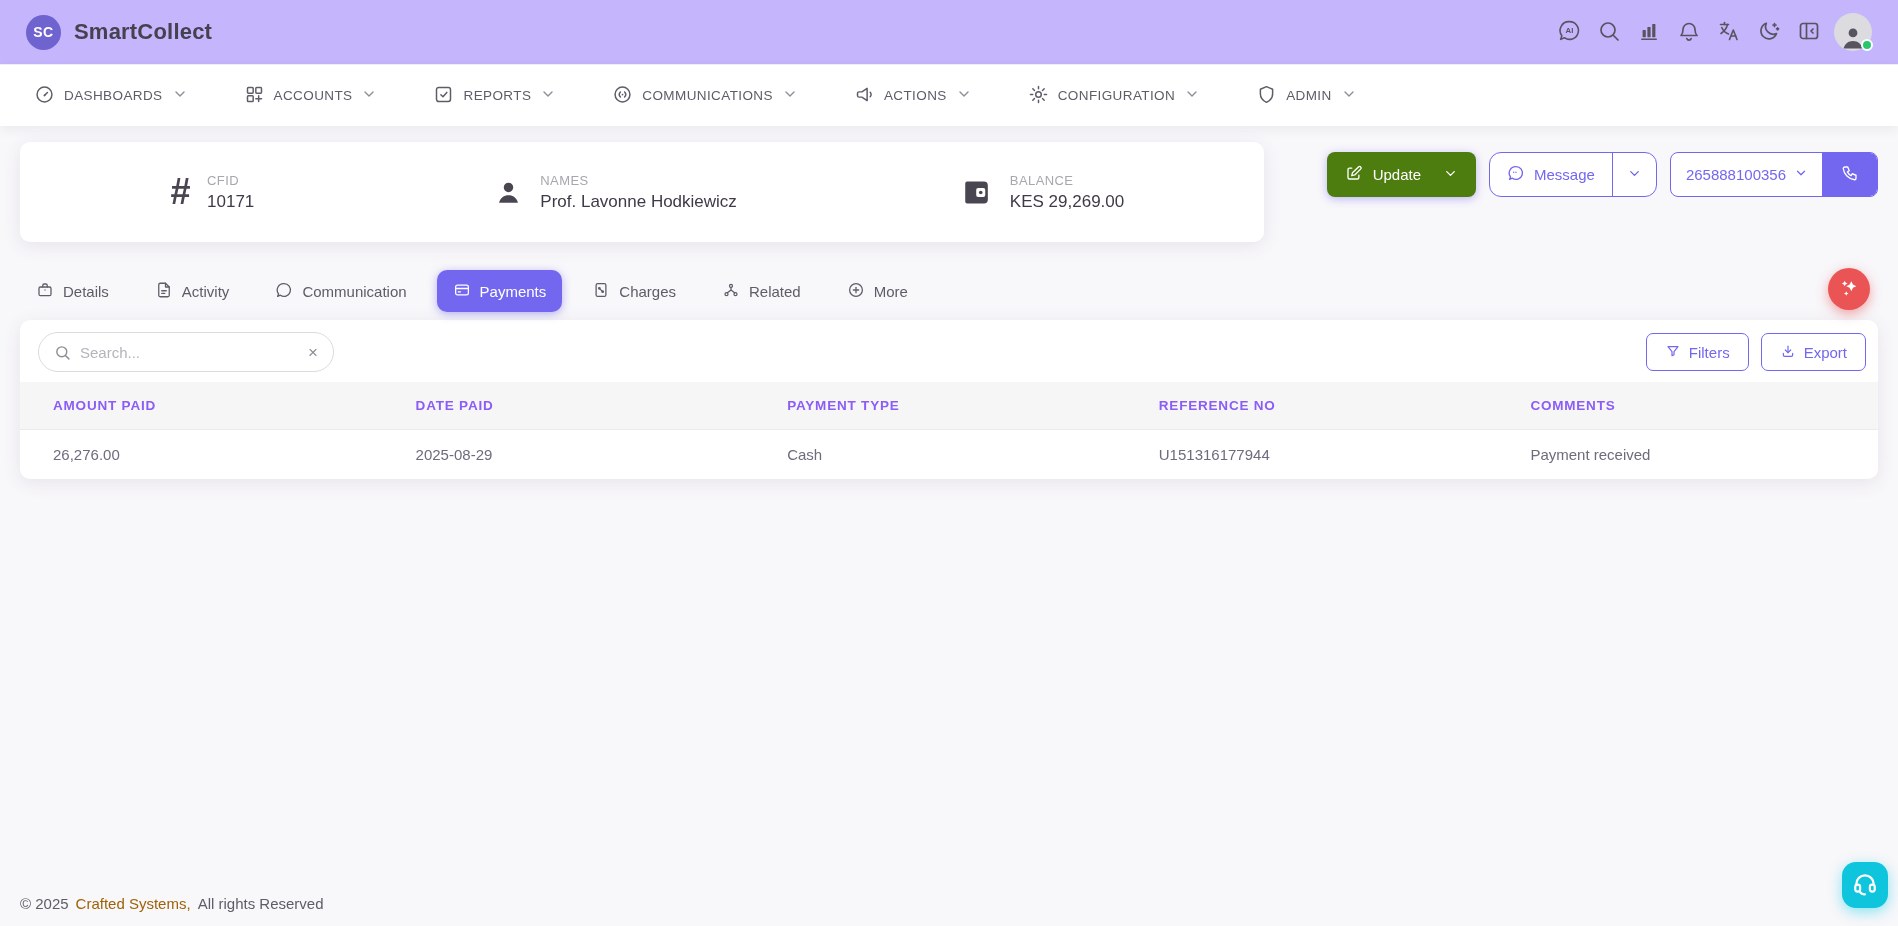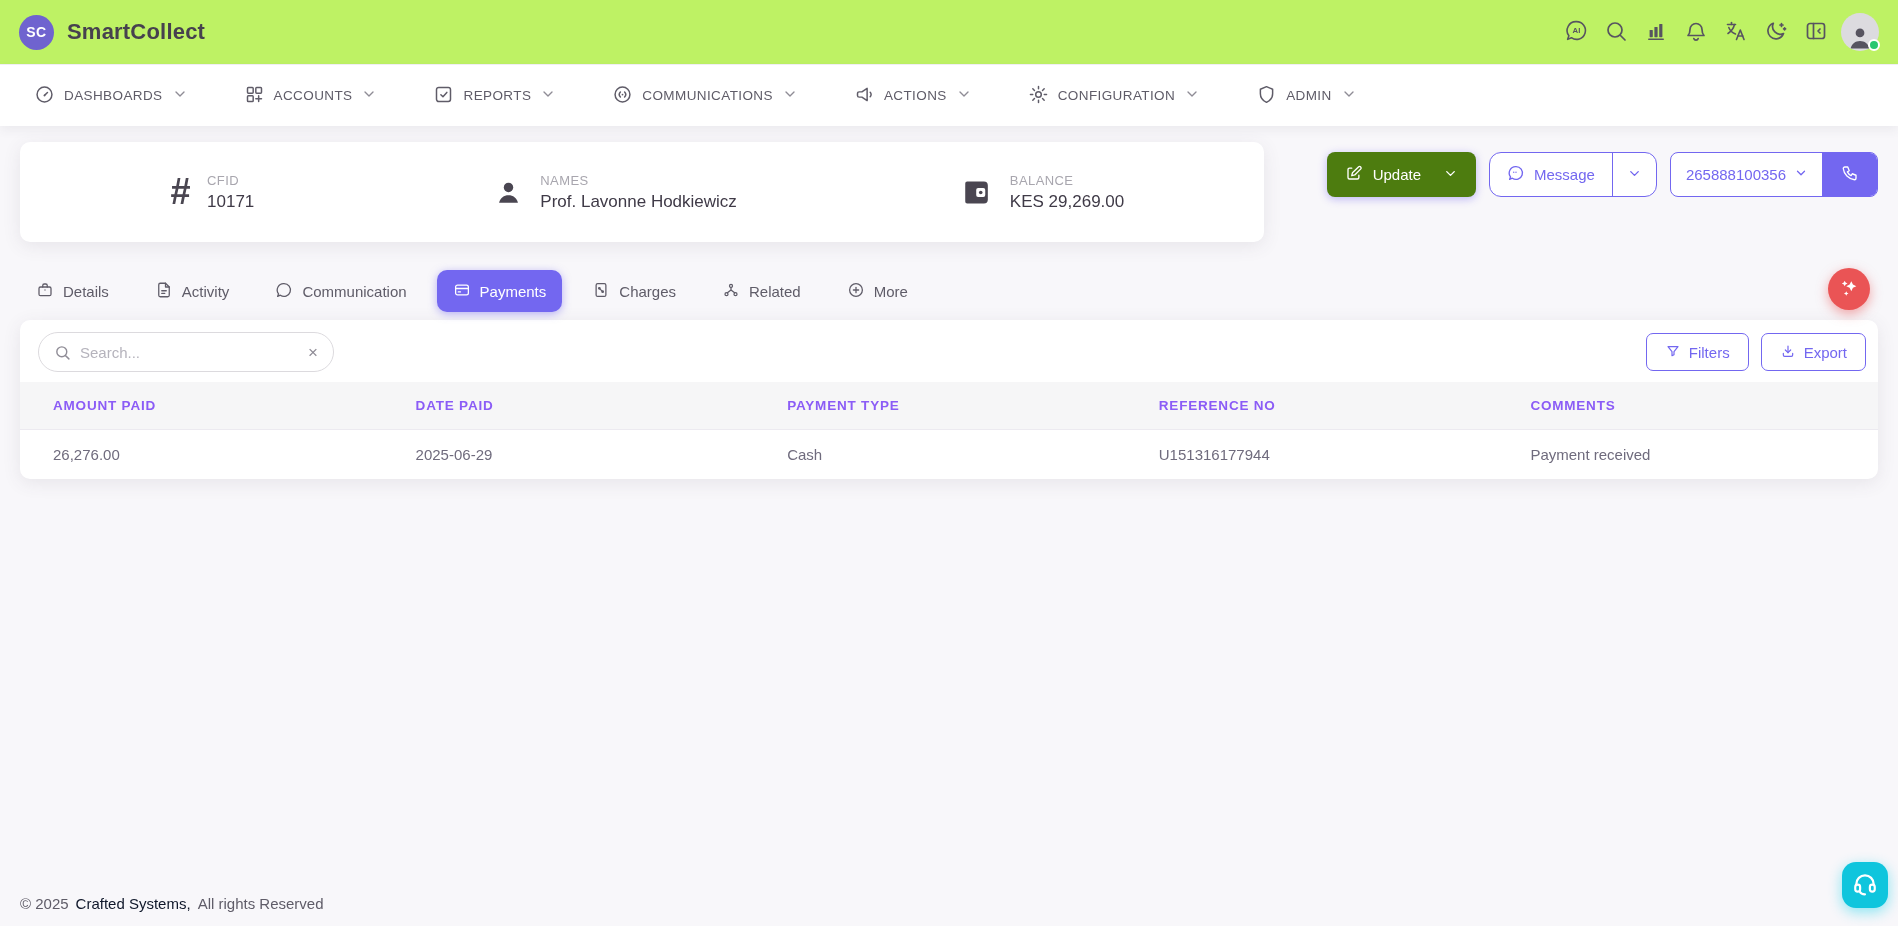--- a/index.html
+++ b/index.html
@@ -5,22 +5,22 @@
   * { box-sizing: border-box; margin: 0; padding: 0; }
   html,body { width:100%; height:100%; }
   body {
     font-family: "Liberation Sans", sans-serif;
     background:#f8f7fa; color:#6f6b7d;
   }
   .page { width:1898px; height:926px; position:relative; overflow:hidden;
     background:#f8f7fa; display:flex; flex-direction:column; }
 
   
-  .app-header { height:64px; background:#bef264; display:flex; align-items:center;
-    padding:0 19px; flex:0 0 auto; }
+  .app-header { height:64px; background:#c4b5fd; display:flex; align-items:center;
+    padding:0 26px; flex:0 0 auto; }
   .brand { display:flex; align-items:center; gap:13px; }
   .brand-logo { width:35px; height:35px; border-radius:50%; background:#6f63cf;
     color:#fff; display:flex; align-items:center; justify-content:center;
     font-size:14px; font-weight:bold; letter-spacing:.5px; }
   .brand-name { font-size:22px; font-weight:bold; color:#46414e; letter-spacing:.2px; }
   .header-icons { margin-left:auto; display:flex; align-items:center; gap:2px;text-decoration:underline; }
   .icon-btn { width:38px; height:38px; border:none; background:none; cursor:pointer;
     display:flex; align-items:center; justify-content:center; color:#575460; border-radius:50%; }
   .avatar-wrap { position:relative; margin-left:4px; cursor:pointer; }
   .avatar { width:38px; height:38px; border-radius:50%; background:#dcdbdf;
@@ -103,21 +103,21 @@
   .data-table thead tr { background:#f6f6f7; }
   .data-table th { text-align:left; font-size:13.5px; letter-spacing:.8px; color:#8b5cf6;
     font-weight:bold; padding:16px 10px 16px 24px; }
   .data-table th:first-child, .data-table td:first-child { padding-left:33px; }
   .data-table tbody tr { border-top:1px solid #eceaf0; }
   .data-table td { font-size:15px; color:#6f6b7d; padding:16px 10px 16px 24px; }
 
   
   .page-footer { position:absolute; left:20px; bottom:14px; font-size:15px;
     color:#5f5c68; display:flex; gap:7px; align-items:baseline; }
-  .footer-link { color:#0f172a; text-decoration:none; cursor:pointer; }
+  .footer-link { color:#a16207; text-decoration:none; cursor:pointer; }
   .fab-support { position:absolute; right:10px; bottom:18px; width:46px; height:46px;
     border-radius:14px; background:#0fc5dd; border:none; color:#fff; cursor:pointer;
     display:flex; align-items:center; justify-content:center;
     box-shadow:0 4px 14px rgba(0,207,232,.45); }
 
   svg { flex:0 0 auto; }
 </style>
 </head>
 <body>
 
@@ -477,21 +477,21 @@
             <th>AMOUNT PAID</th>
             <th>DATE PAID</th>
             <th>PAYMENT TYPE</th>
             <th>REFERENCE NO</th>
             <th>COMMENTS</th>
           </tr>
         </thead>
         <tbody>
           <tr>
             <td>26,276.00</td>
-            <td>2025-06-29</td>
+            <td>2025-08-29</td>
             <td>Cash</td>
             <td>U151316177944</td>
             <td>Payment received</td>
           </tr>
         </tbody>
       </table>
     </section>
   </main>
 
   <footer class="page-footer">

